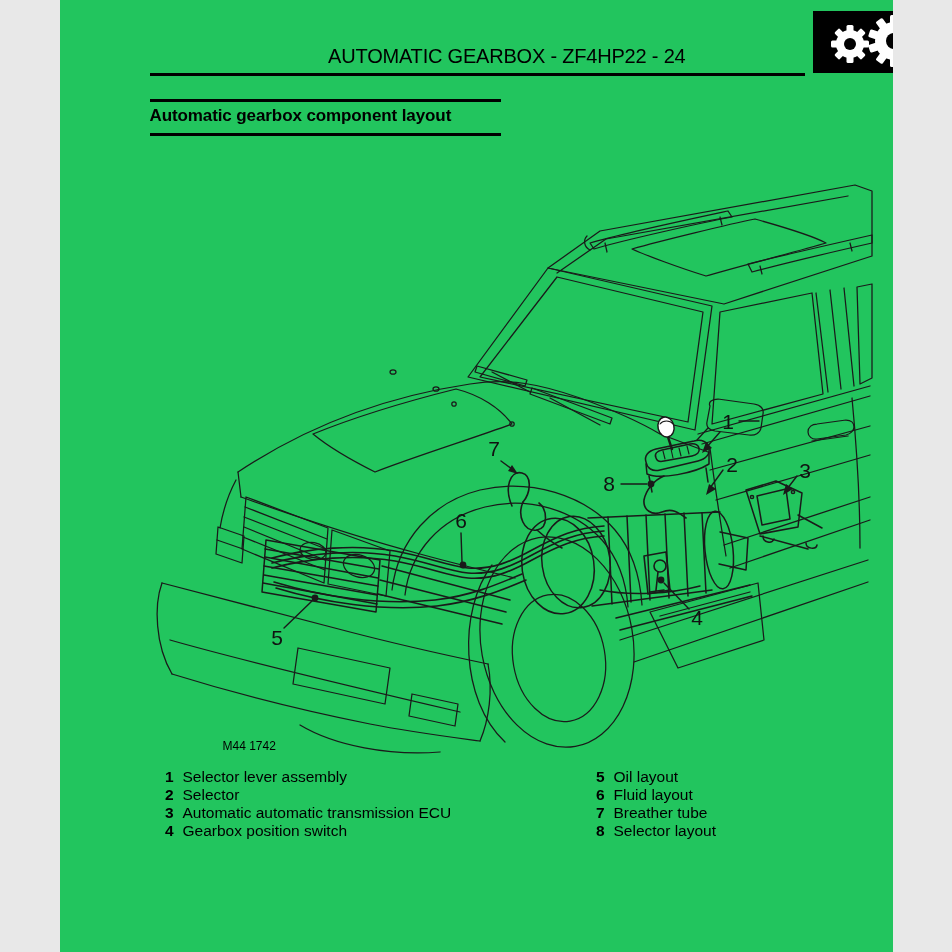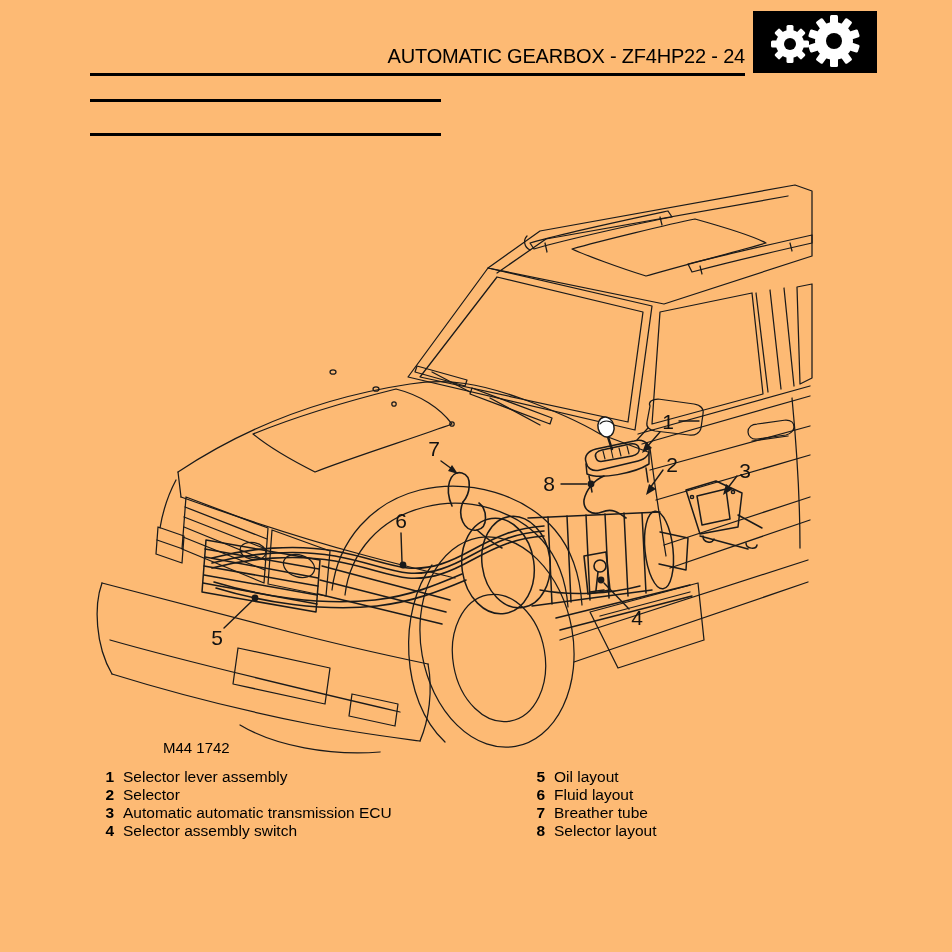--- a/index.html
+++ b/index.html
@@ -1,35 +1,35 @@
 <!DOCTYPE html>
 <html><head>
 <meta charset="utf-8">
 <style>
   html,body{margin:0;padding:0;background:#e8e8e8;}
   .page{
-    position:relative;width:952px;height:952px;margin:0 auto;
-    background:#fdba74;color:#000;
+    position:relative;width:833px;height:952px;margin:0 auto;
+    background:#22c55e;color:#000;
     font-family:"Liberation Sans",sans-serif;overflow:hidden;
   }
   .rule{position:absolute;background:#000;}
   .title{
     position:absolute;top:45px;right:207px;
     font-size:20px;letter-spacing:-0.2px;white-space:nowrap;
   }
   .icon-box{
     position:absolute;left:753px;top:11px;width:124px;height:62px;
     background:#000;
   }
   .sec-heading{
     position:absolute;left:90px;top:106px;
     font-size:17px;font-weight:bold;letter-spacing:-0.1px;white-space:nowrap;
   }
   .fig-ref{
-    position:absolute;left:163px;top:739px;font-size:15px;white-space:nowrap;
+    position:absolute;left:163px;top:739px;font-size:12px;white-space:nowrap;
   }
   .leg-row{
     position:absolute;display:flex;align-items:baseline;
     font-size:15.5px;line-height:17px;white-space:nowrap;
   }
   .leg-num{display:inline-block;width:19px;text-align:right;font-weight:bold;margin-right:9px;}
   svg.fig{position:absolute;left:0;top:0;width:952px;height:952px;}
   svg.fig *{vector-effect:non-scaling-stroke;}
   .co{font-family:"Liberation Sans",sans-serif;font-size:21px;fill:#111;}
 </style>
@@ -60,20 +60,21 @@
           <circle r="19"></circle>
           <circle r="8" fill="#000"></circle>
         </g>
       </g>
     </svg>
   </div>
 
   <div class="rule" style="left:90px;top:73px;width:655px;height:3px;"></div>
 
   <div class="rule" style="left:90px;top:99px;width:351px;height:3px;"></div>
+  <div class="sec-heading">Automatic gearbox component layout</div>
   <div class="rule" style="left:90px;top:133px;width:351px;height:3px;"></div>
 
   <svg class="fig" viewBox="0 0 952 952">
     <g fill="none" stroke="#1a1a1a" stroke-width="1.25" stroke-linecap="round" stroke-linejoin="round">
 
       <g>
         <path d="M 488,268 L 540,231 L 795,185 L 812,191 L 812,256 L 664,304 Z"></path>
         <path d="M 497,273 L 546,239 L 788,196"></path>
         <path d="M 572,249 C 600,241 670,224 695,219 C 720,226 755,237 766,243 C 735,252 670,269 646,276 C 620,268 585,255 572,249 Z"></path>
 
@@ -265,21 +266,21 @@
   <div class="leg-row" style="left:95px;top:786px;">
     <span class="leg-num">2</span>
     <span class="leg-label">Selector</span>
   </div>
   <div class="leg-row" style="left:95px;top:804px;">
     <span class="leg-num">3</span>
     <span class="leg-label">Automatic automatic transmission ECU</span>
   </div>
   <div class="leg-row" style="left:95px;top:822px;">
     <span class="leg-num">4</span>
-    <span class="leg-label">Selector assembly switch</span>
+    <span class="leg-label">Gearbox position switch</span>
   </div>
 
   <div class="leg-row" style="left:526px;top:768px;">
     <span class="leg-num">5</span>
     <span class="leg-label">Oil layout</span>
   </div>
   <div class="leg-row" style="left:526px;top:786px;">
     <span class="leg-num">6</span>
     <span class="leg-label">Fluid layout</span>
   </div>

